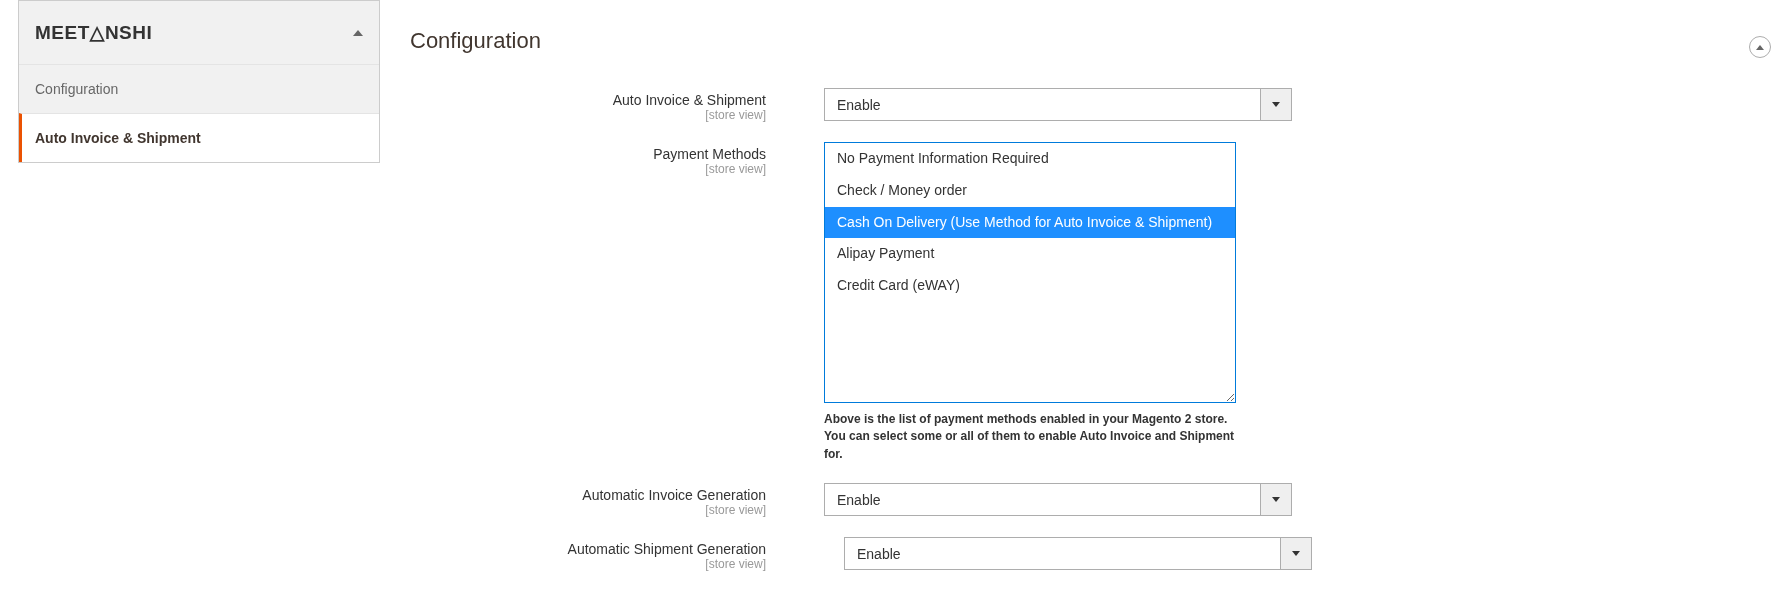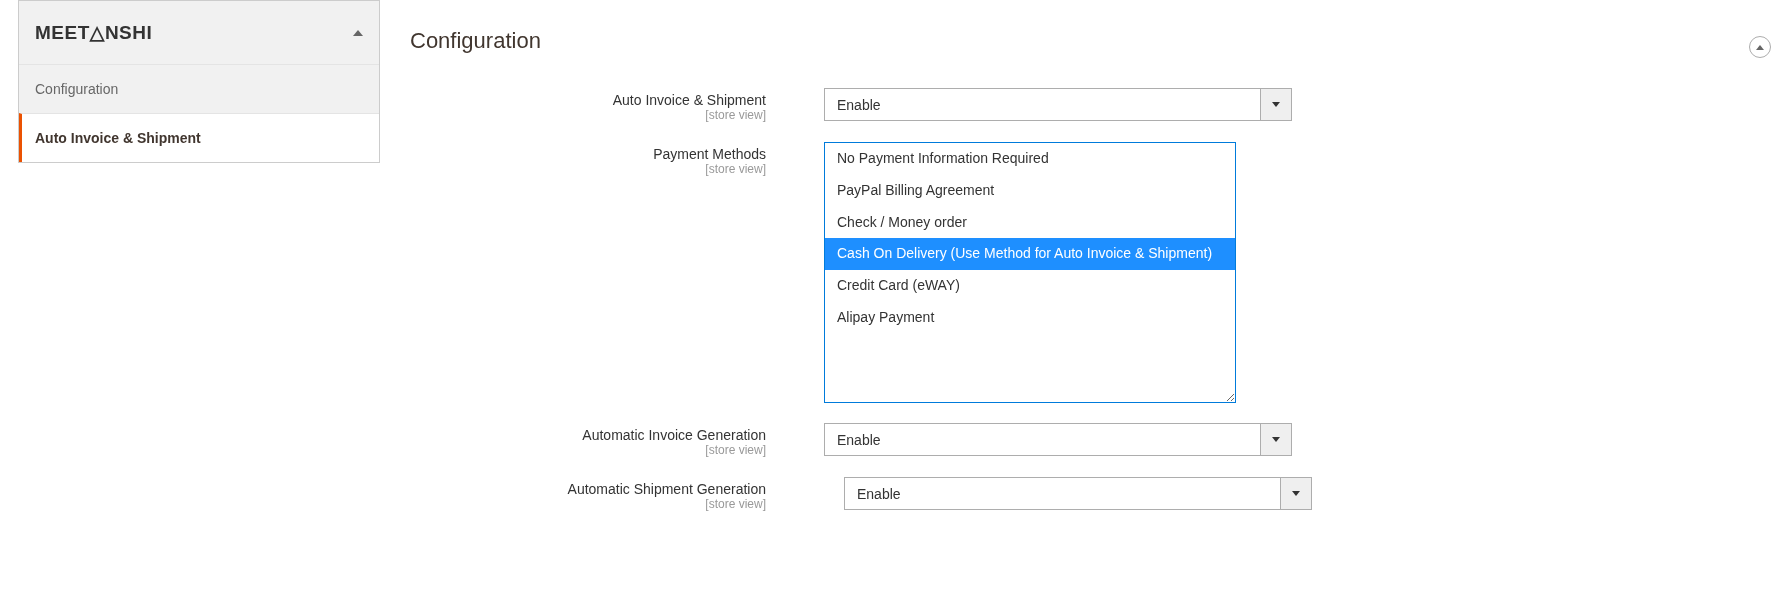--- a/index.html
+++ b/index.html
@@ -73,26 +73,26 @@
     </div>
 
     <div class="field-row">
       <div class="field-label">
         <span class="lbl">Payment Methods</span>
         <span class="scope">[store view]</span>
       </div>
       <div class="field-value">
         <div class="multiselect" id="pm-multiselect">
             <div class="opt">No Payment Information Required</div>
-            <div class="opt">PayPal Billing Agreement</div>
             <div class="opt">Check / Money order</div>
             <div class="opt selected">Cash On Delivery (Use Method for Auto Invoice &amp; Shipment)</div>
+            <div class="opt">Alipay Payment</div>
             <div class="opt">Credit Card (eWAY)</div>
-            <div class="opt">Alipay Payment</div>
           </div>
+        <p class="help-note">Above is the list of payment methods enabled in your Magento 2 store. You can select some or all of them to enable Auto Invoice and Shipment for.</p>
       </div>
     </div>
 
     <div class="field-row">
       <div class="field-label">
         <span class="lbl">Automatic Invoice Generation</span>
         <span class="scope">[store view]</span>
       </div>
       <div class="field-value">
         <div class="select-wrap">

